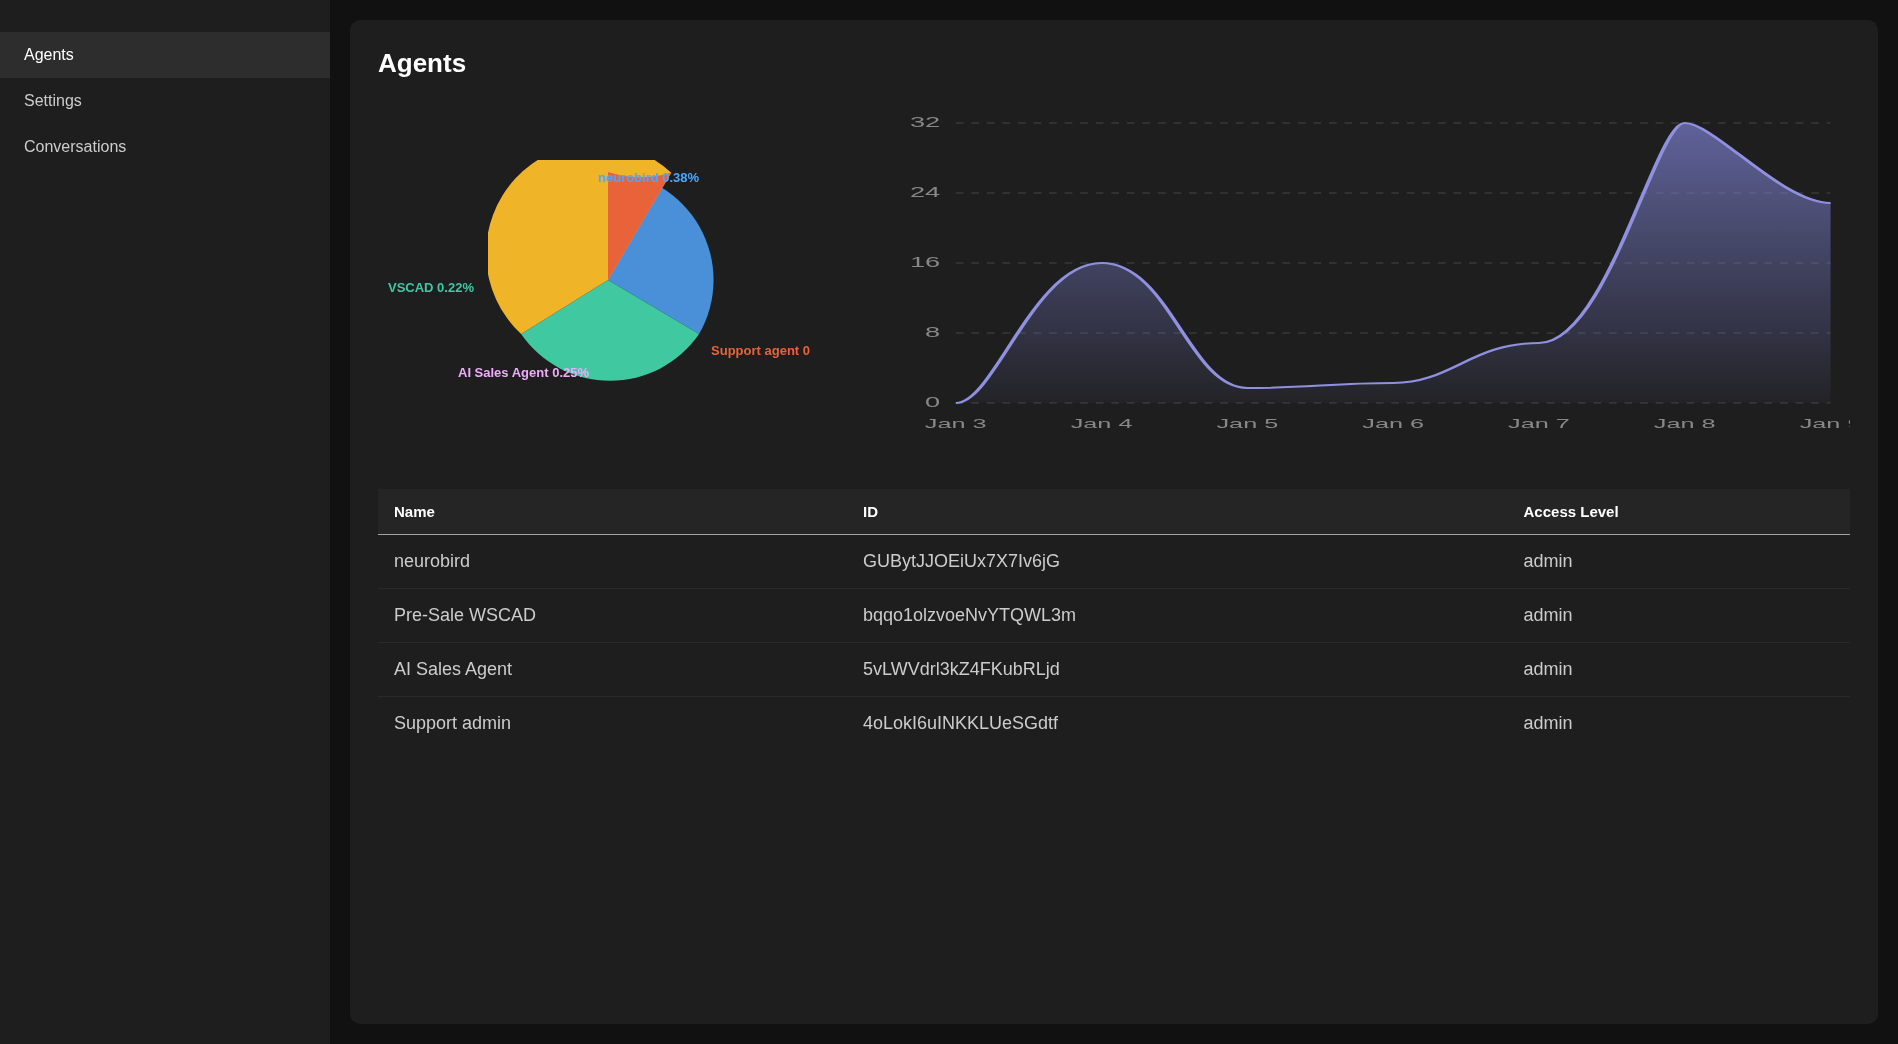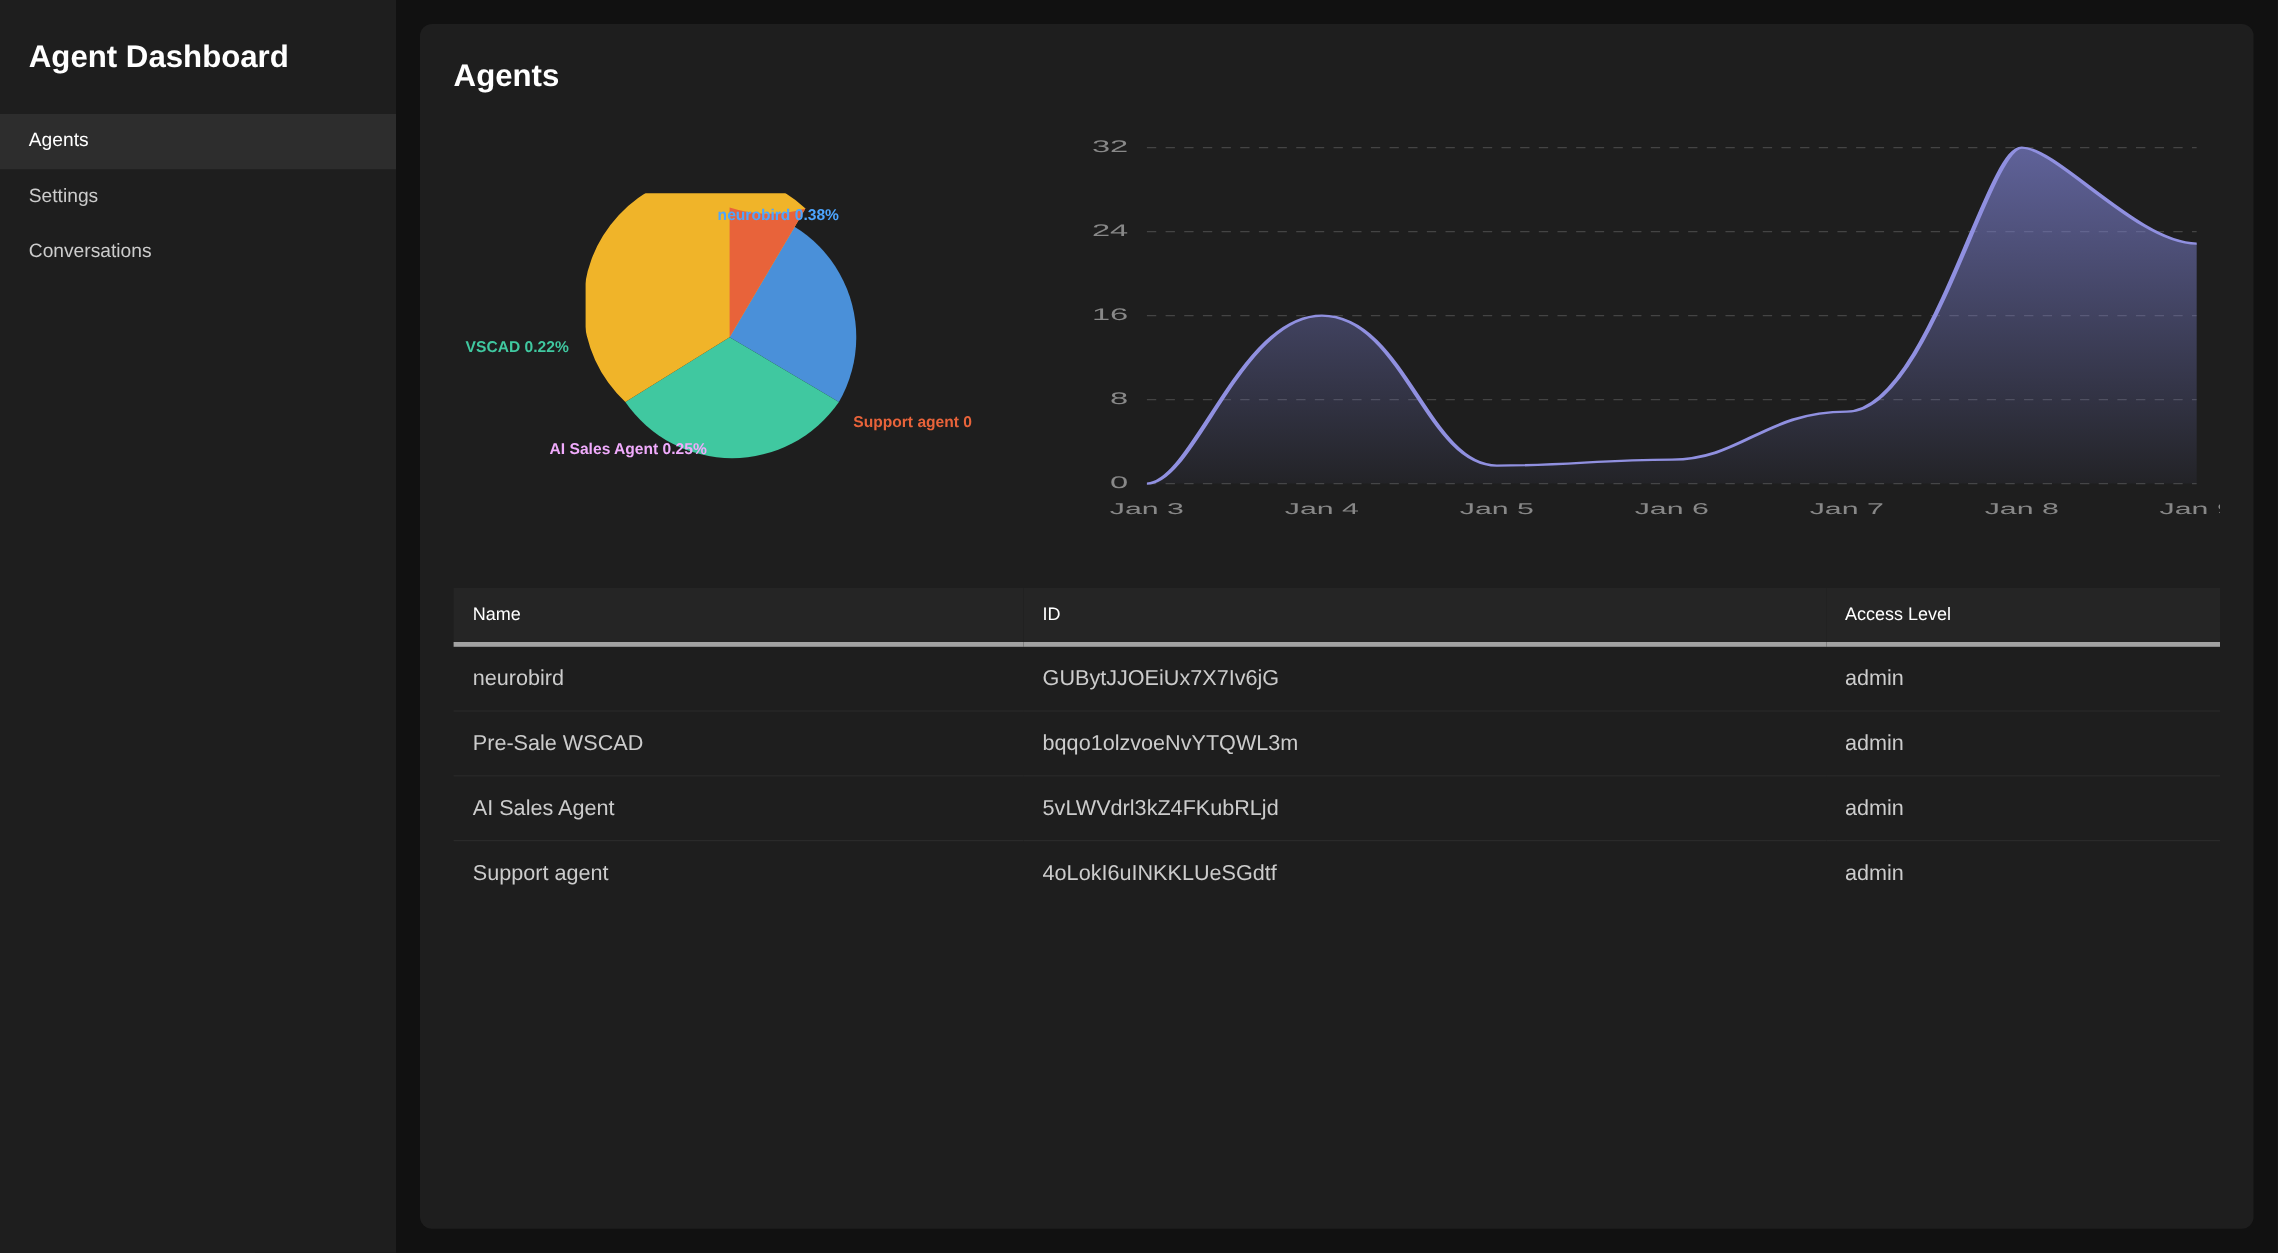--- a/index.html
+++ b/index.html
@@ -100,24 +100,24 @@
     
     .agents-table {
       width: 100%;
       border-collapse: collapse;
       margin-top: 8px;
     }
     .agents-table th {
       text-align: left;
       padding: 14px 16px;
       font-size: 15px;
-      font-weight: 400;
+      font-weight: 700;
       color: #ffffff;
       background: #252525;
-      border-bottom: 4px solid #a3a3a3;
+      border-bottom: 1px solid #a3a3a3;
     }
     .agents-table td {
       padding: 16px 16px;
       font-size: 18px;
       border-bottom: 1px solid #2a2a2a;
       color: #cccccc;
     }
     .agents-table tr:last-child td {
       border-bottom: none;
     }
@@ -127,21 +127,20 @@
     }
     .agents-table th:last-child,
     .agents-table td:last-child {
       text-align: left;
     }
   </style>
 </head>
 <body>
 
 <div id="sidebar">
-  <div id="sidebar-title">Agent Dashboard</div>
   <div class="nav-item active">Agents</div>
   <div class="nav-item">Settings</div>
   <div class="nav-item">Conversations</div>
 </div>
 
 <div id="main">
   <div id="content-panel">
     <div id="page-title">Agents</div>
 
     <div class="charts-row">
@@ -235,21 +234,21 @@
             <td class="agent-link">Pre-Sale WSCAD</td>
             <td>bqqo1olzvoeNvYTQWL3m</td>
             <td>admin</td>
           </tr>
           <tr>
             <td class="agent-link">AI Sales Agent</td>
             <td>5vLWVdrl3kZ4FKubRLjd</td>
             <td>admin</td>
           </tr>
           <tr>
-            <td class="agent-link">Support agent</td>
+            <td class="agent-link">Support admin</td>
             <td>4oLokI6uINKKLUeSGdtf</td>
             <td>admin</td>
           </tr>
         </tbody>
     </table>
 
   </div>
 </div>
 
 </body></html>

